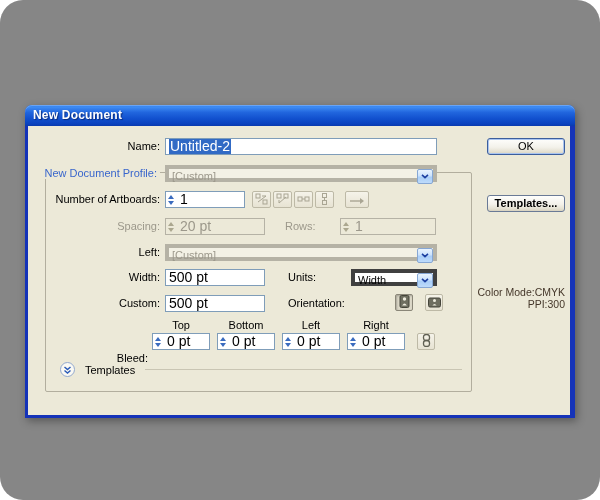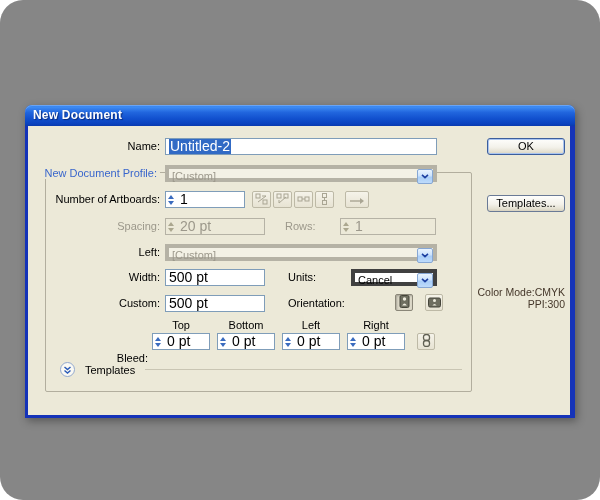--- a/index.html
+++ b/index.html
@@ -109,21 +109,21 @@
     </div>
 
     <div class="client">
 
       <div class="group" style="left:17px; top:46px; width:427px; height:220px;"></div>
 
       <div class="lbl r" style="left:2px; top:12px; width:130px;">Name:</div>
       <div class="tf" style="left:137px; top:12px; width:272px;"><span class="sel">Untitled-2</span></div>
 
       <div class="btn default" style="left:459px; top:12px;">OK</div>
-      <div class="btn" style="left:459px; top:69px;">Templates...</div>
+      <div class="btn" style="left:459px; top:69px;font-weight:bold;">Templates...</div>
 
       <div class="lbl r blue" style="left:2px; top:39px; width:130px;"><span class="legend-bg">New Document Profile:</span></div>
       <div class="combo dim" style="left:137px; top:39px; width:272px;">
         <span class="val">[Custom]</span>
         <span class="combo-btn">
           <svg width="8" height="5" viewBox="0 0 8 5">
               <polyline points="1,0.8 4,3.6 7,0.8" fill="none" stroke="#1C3FA0" stroke-width="1.6"></polyline>
             </svg>
         </span>
       </div>
@@ -195,21 +195,21 @@
           <svg width="8" height="5" viewBox="0 0 8 5">
               <polyline points="1,0.8 4,3.6 7,0.8" fill="none" stroke="#1C3FA0" stroke-width="1.6"></polyline>
             </svg>
         </span>
       </div>
 
       <div class="lbl r" style="left:2px; top:143px; width:130px;">Width:</div>
       <div class="tf" style="left:137px; top:143px; width:100px;">500 pt</div>
       <div class="lbl" style="left:260px; top:143px; width:70px;">Units:</div>
       <div class="combo" style="left:323px; top:143px; width:86px;">
-        <span class="val">Cancel</span>
+        <span class="val">Width</span>
         <span class="combo-btn">
           <svg width="8" height="5" viewBox="0 0 8 5">
               <polyline points="1,0.8 4,3.6 7,0.8" fill="none" stroke="#1C3FA0" stroke-width="1.6"></polyline>
             </svg>
         </span>
       </div>
 
       <div class="lbl r" style="left:2px; top:169px; width:130px;">Custom:</div>
       <div class="tf" style="left:137px; top:169px; width:100px;">500 pt</div>
       <div class="lbl" style="left:260px; top:169px; width:80px;">Orientation:</div>

